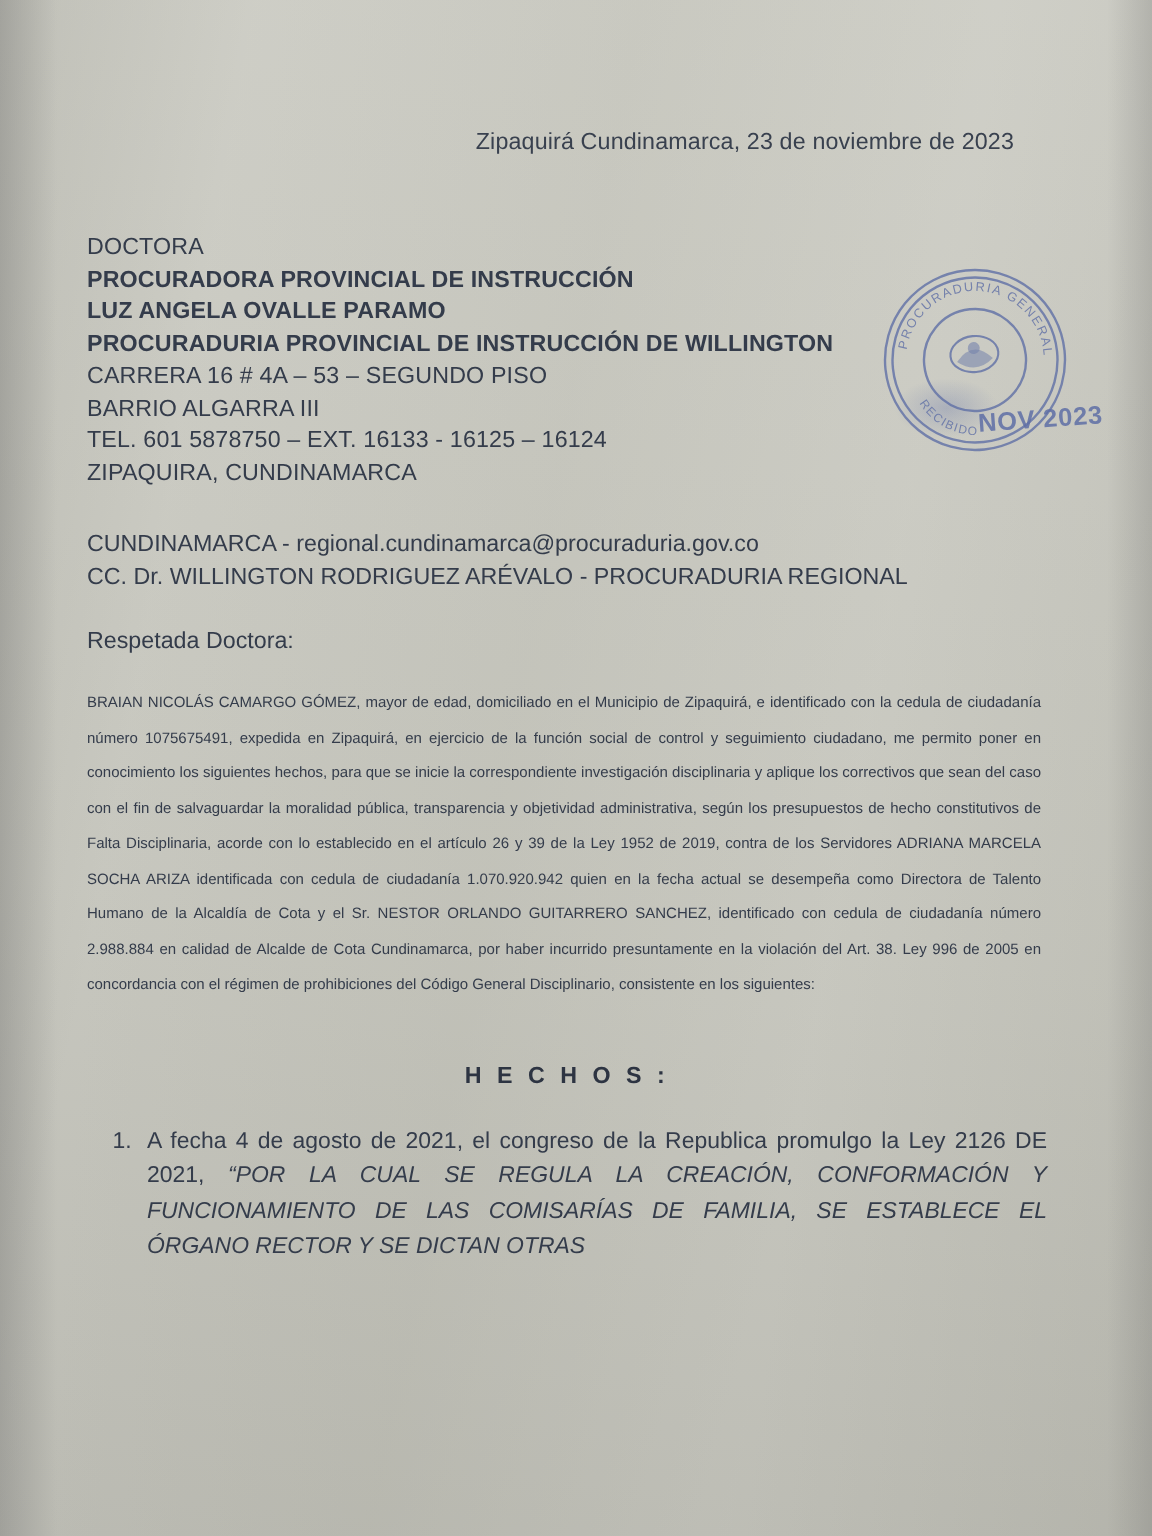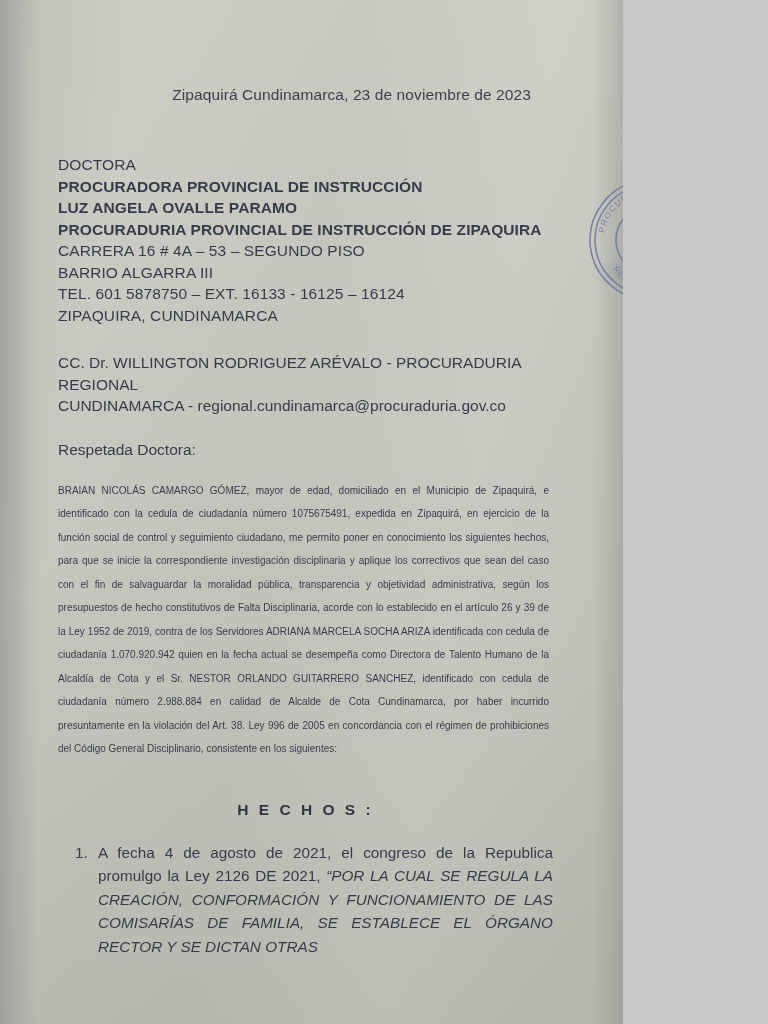--- a/index.html
+++ b/index.html
@@ -8,21 +8,21 @@
   }
   body {
     width: 768px;
     height: 1024px;
     overflow: hidden;
     background: #c9c9c7;
     font-family: "Liberation Sans", sans-serif;
   }
   .page {
     position: relative;
-    width: 623px;
+    width: 768px;
     height: 1024px;
     background: #e9e9e6;
     background-image:
       linear-gradient(100deg, #dededa 0%, #eeeeeb 18%, #e8e8e4 45%, #efefec 70%, #e2e2de 100%),
       linear-gradient(185deg, #f2f2ef 0%, #e9e9e5 60%, #dcdcd8 100%);
     background-blend-mode: multiply;
     overflow: hidden;
   }
   
   .page:before {
@@ -155,30 +155,30 @@
 
 <div class="page">
   <div class="sheet">
 
     <div class="doc-date">Zipaquirá Cundinamarca, 23 de noviembre de 2023</div>
 
     <div class="addressee">
       <div>DOCTORA</div>
       <div class="bold">PROCURADORA PROVINCIAL DE INSTRUCCIÓN</div>
       <div class="bold">LUZ ANGELA OVALLE PARAMO</div>
-      <div class="bold">PROCURADURIA PROVINCIAL DE INSTRUCCIÓN DE ZIPAQUIRA</div>
+      <div class="bold">PROCURADURIA PROVINCIAL DE INSTRUCCIÓN DE WILLINGTON</div>
       <div>CARRERA 16 # 4A – 53 – SEGUNDO PISO</div>
       <div>BARRIO ALGARRA III</div>
       <div>TEL. 601 5878750 – EXT. 16133 - 16125 – 16124</div>
       <div>ZIPAQUIRA, CUNDINAMARCA</div>
     </div>
 
     <div class="cc-block">
+      <div>CUNDINAMARCA - regional.cundinamarca@procuraduria.gov.co</div>
       <div>CC. Dr. WILLINGTON  RODRIGUEZ ARÉVALO - PROCURADURIA REGIONAL</div>
-      <div>CUNDINAMARCA - regional.cundinamarca@procuraduria.gov.co</div>
     </div>
 
 
     <div class="salutation">Respetada Doctora:</div>
 
     <div class="body-para">BRAIAN NICOLÁS CAMARGO GÓMEZ, mayor de edad, domiciliado en el Municipio de Zipaquirá, e identificado con la cedula de ciudadanía número 1075675491, expedida en Zipaquirá, en ejercicio de la función social de control y seguimiento ciudadano, me permito poner en conocimiento los siguientes hechos, para que se inicie la correspondiente investigación disciplinaria y aplique los correctivos que sean del caso con el fin de salvaguardar la moralidad pública, transparencia y objetividad administrativa, según los presupuestos de hecho constitutivos de Falta Disciplinaria, acorde con lo establecido en el artículo 26 y 39 de la Ley 1952 de 2019, contra de los Servidores ADRIANA MARCELA SOCHA ARIZA identificada con cedula de ciudadanía 1.070.920.942 quien en la fecha actual se desempeña como Directora de Talento Humano de la Alcaldía de Cota y el Sr. NESTOR ORLANDO GUITARRERO SANCHEZ, identificado con cedula de ciudadanía número 2.988.884 en calidad de Alcalde de Cota Cundinamarca, por haber incurrido presuntamente en la violación del Art. 38. Ley 996 de 2005 en concordancia con el régimen de prohibiciones del Código General Disciplinario, consistente en los siguientes:</div>
 
     <div class="hechos-title">H E C H O S :</div>
 
     <ol class="hechos-list">

